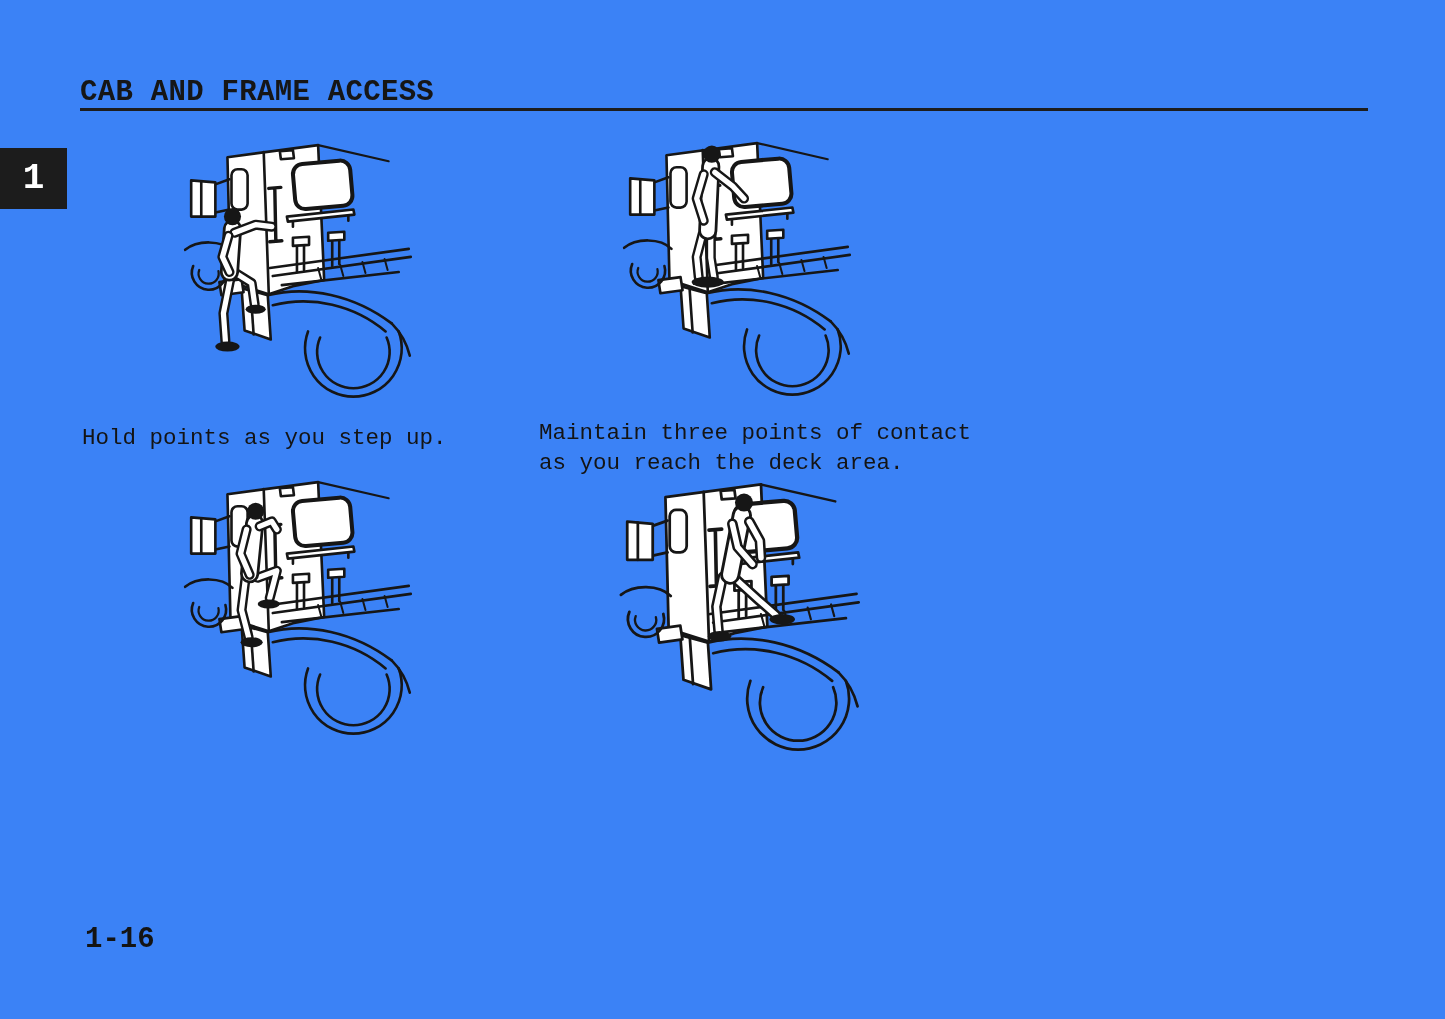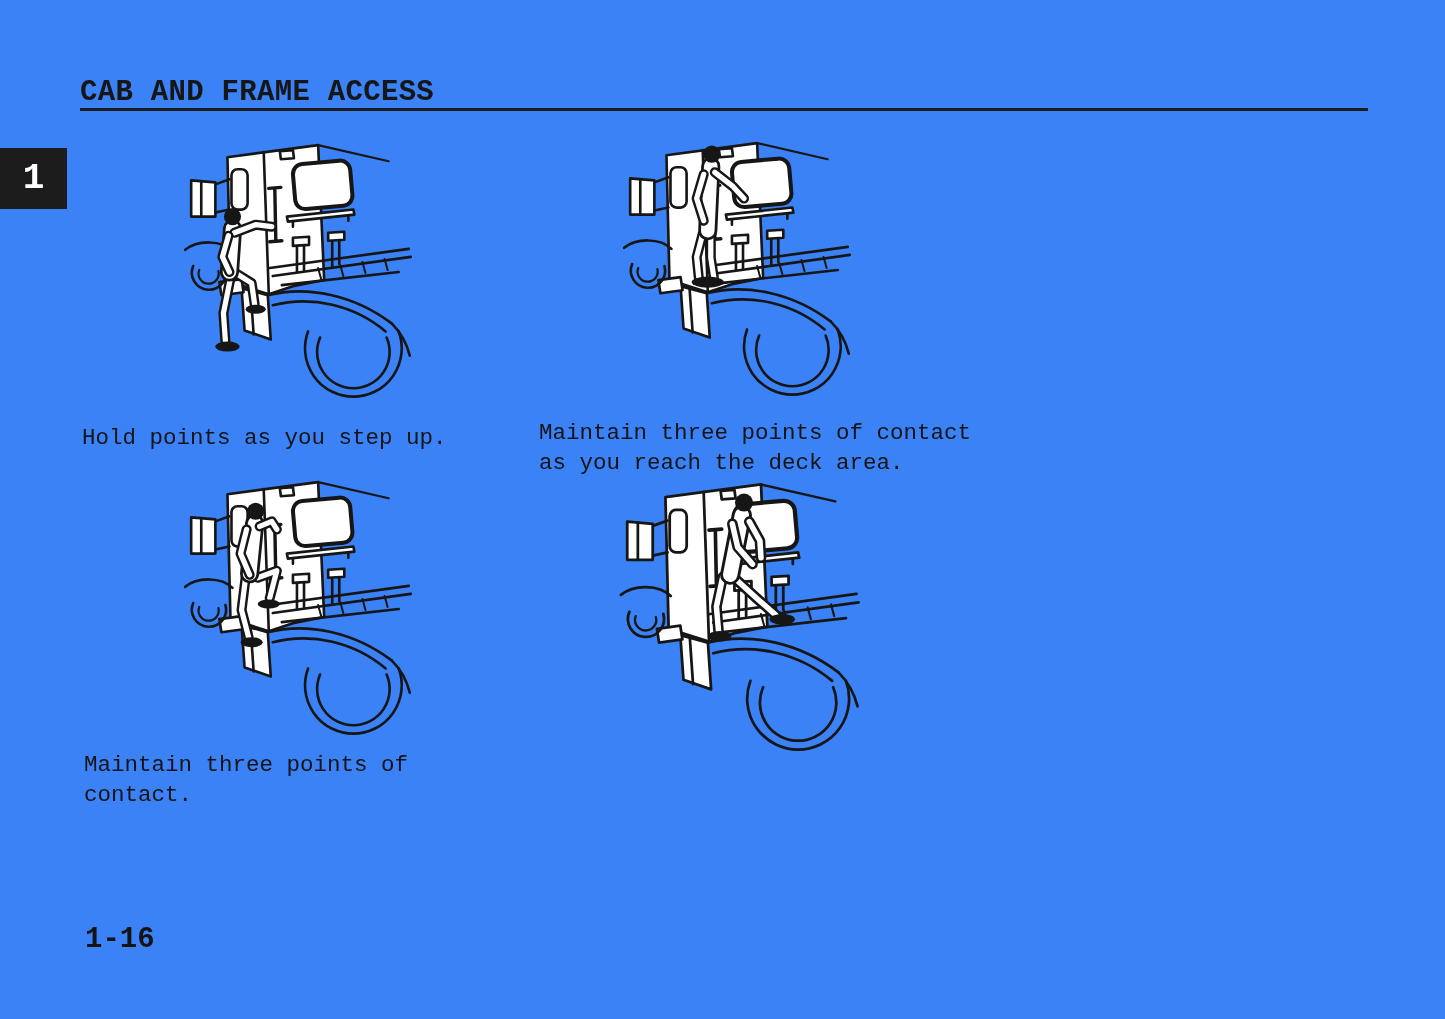--- a/index.html
+++ b/index.html
@@ -191,17 +191,16 @@
           <path class="lw" d="M135,48 L145,66 L146,82"></path>
         <path class="lb" d="M119,50 L124,72 L138,88"></path>
           <path class="lw" d="M119,50 L124,72 L138,88"></path>
         <circle class="head" cx="130" cy="30" r="8.5"></circle>
         <ellipse class="foot" cx="107" cy="156" rx="11" ry="5"></ellipse>
         <ellipse class="foot" cx="166" cy="140" rx="12" ry="5"></ellipse>
       </g>
     </svg>
   </figure>
 
-  <div class="cap cap3">Maintain three points of contact.</div>
 
   <div class="pagenum">1-16</div>
 
 </div>
 
 </body></html>

